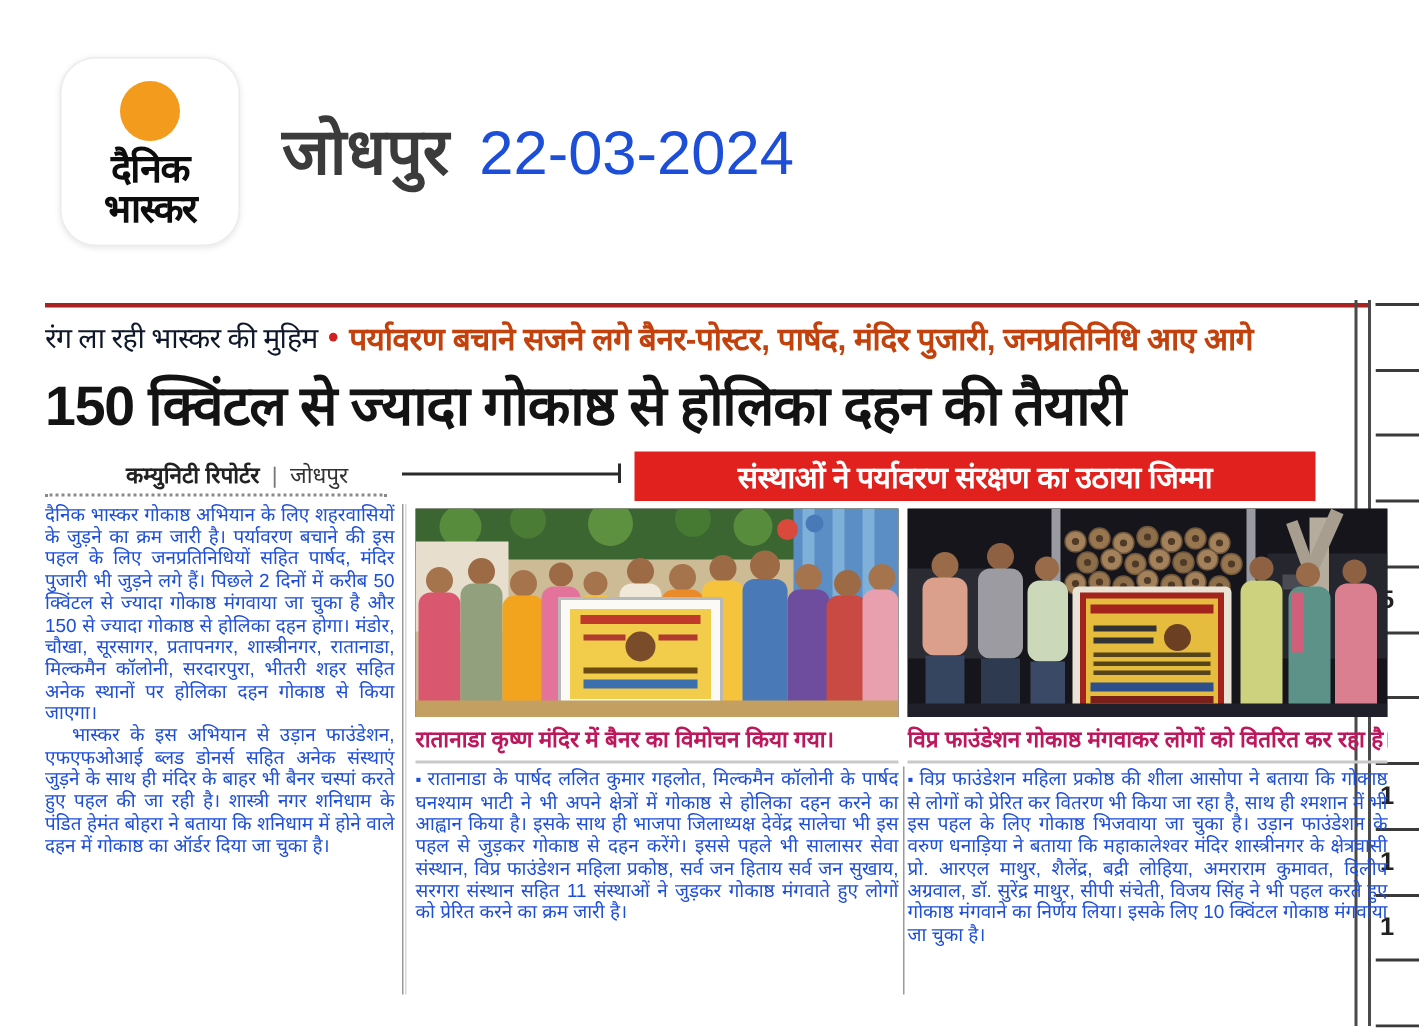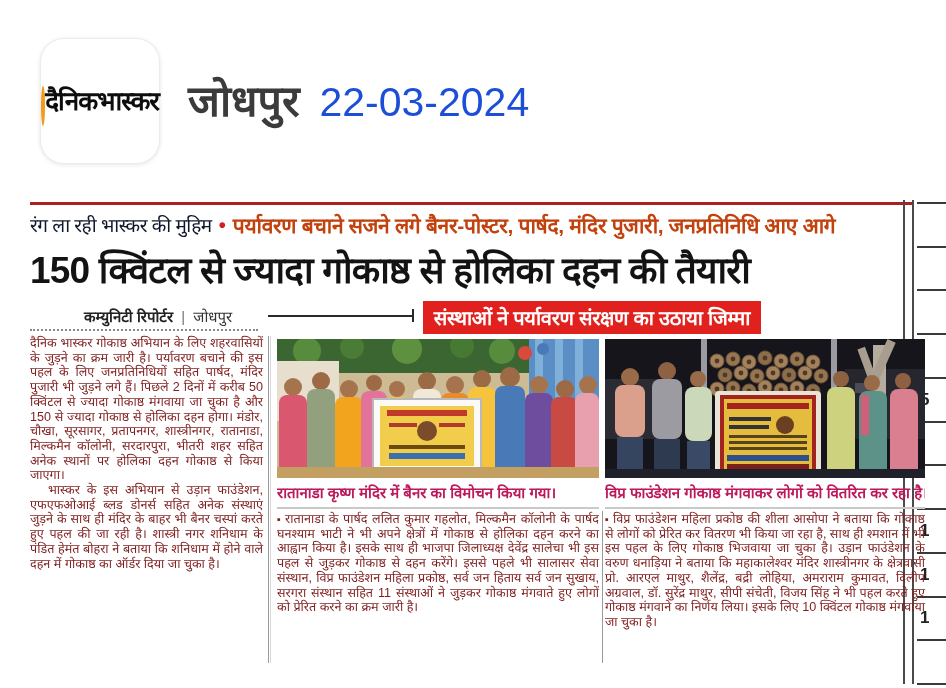--- a/index.html
+++ b/index.html
@@ -7,21 +7,21 @@
     width:946px;height:688px;background:#ffffff;
     font-family:"Liberation Sans","DejaVu Sans",sans-serif;
     position:relative;overflow:hidden;
   }
   .abs{position:absolute;}
   
   .logo-card{
     left:40px;top:38px;width:118px;height:124px;background:#fff;
     border:1px solid #ececec;border-radius:24px;
     box-shadow:0 1px 4px rgba(0,0,0,.10);
-    display:flex;flex-direction:row;align-items:center;
+    display:flex;flex-direction:column;align-items:center;
   }
   .logo-circle{width:40px;height:40px;border-radius:50%;background:#f39b1c;margin:15px auto 5px;}
   .logo-text{font-weight:900;font-size:26px;line-height:1.02;color:#0d0d0d;text-align:center;letter-spacing:-1px;}
   .header-row{left:188px;top:70px;display:flex;align-items:baseline;gap:20px;white-space:nowrap;}
   .city{font-size:43px;font-weight:700;color:#3b3b3b;}
   .date{font-size:41px;font-weight:500;color:#1d4ed8;}
   
   .top-rule{left:30px;top:202px;width:884px;height:3px;background:#a82222;}
   .strip{left:30px;top:208px;width:884px;height:34px;display:flex;align-items:center;gap:7px;white-space:nowrap;overflow:hidden;}
   .strip-highlight{color:#0f172a;font-weight:400;font-size:19px;letter-spacing:-0.5px;}
@@ -29,31 +29,31 @@
   .strip-rest{color:#c2410c;font-weight:700;font-size:21px;letter-spacing:-0.3px;}
   .headline{left:30px;top:243px;width:890px;font-size:37px;font-weight:800;color:#131313;
     letter-spacing:-0.8px;white-space:nowrap;overflow:hidden;}
   .byline-row{left:84px;top:306px;font-size:15px;color:#222;white-space:nowrap;}
   .byline-name{font-weight:700;}
   .byline-sep{color:#777;margin:0 4px;font-weight:400;}
   .byline-loc{font-weight:500;color:#333;}
   .byline-dotted{left:30px;top:329px;width:228px;height:0;border-top:2px dotted #8a8a8a;}
   .connector-line{left:268px;top:315px;width:146px;height:2px;background:#2a2a2a;}
   .connector-tick{left:412px;top:309px;width:2px;height:13px;background:#2a2a2a;}
-  .subhead-banner{left:423px;top:301px;width:338px;height:33px;background:#e1211e;color:#ffffff;
+  .subhead-banner{left:423px;top:301px;width:454px;height:33px;background:#e1211e;color:#ffffff;
     font-weight:700;font-size:20px;display:flex;align-items:center;justify-content:center;
     white-space:nowrap;overflow:hidden;letter-spacing:-0.3px;}
   .right-double-rule{left:903px;top:200px;width:7px;height:484px;
     border-left:2px solid #4a4a4a;border-right:2px solid #4a4a4a;}
   .side-table{left:917px;top:202px;width:29px;height:481px;border-top:2px solid #3a3a3a;
     display:flex;flex-direction:column;overflow:hidden;}
   .side-table .cell{flex:1;border-bottom:2px solid #3a3a3a;font-size:17px;font-weight:700;
     color:#222;display:flex;align-items:center;padding-left:3px;}
   
-  .body-text{font-size:12.6px;line-height:14.7px;text-align:justify;color:#7f1d1d;font-weight:500;}
+  .body-text{font-size:12.6px;line-height:14.7px;text-align:justify;color:#1d4ed8;font-weight:500;}
   .left-col{left:30px;top:336px;width:233px;}
   .left-col .para2{text-indent:18px;}
   .col-rule-1{left:268px;top:336px;width:1px;height:327px;background:#9a9a9a;box-shadow:2px 0 0 #d8d8d8;}
   .col-rule-2{left:602px;top:511px;width:1px;height:152px;background:#9a9a9a;}
   .photo{overflow:hidden;background:#222;}
   .photo1{left:277px;top:339px;width:322px;height:139px;}
   .photo2{left:605px;top:339px;width:320px;height:139px;}
   .caption{font-size:15px;font-weight:700;color:#be185d;white-space:nowrap;overflow:hidden;
     padding-bottom:5px;border-bottom:2px solid #c9c9c9;}
   .caption1{left:277px;top:482px;width:322px;}

